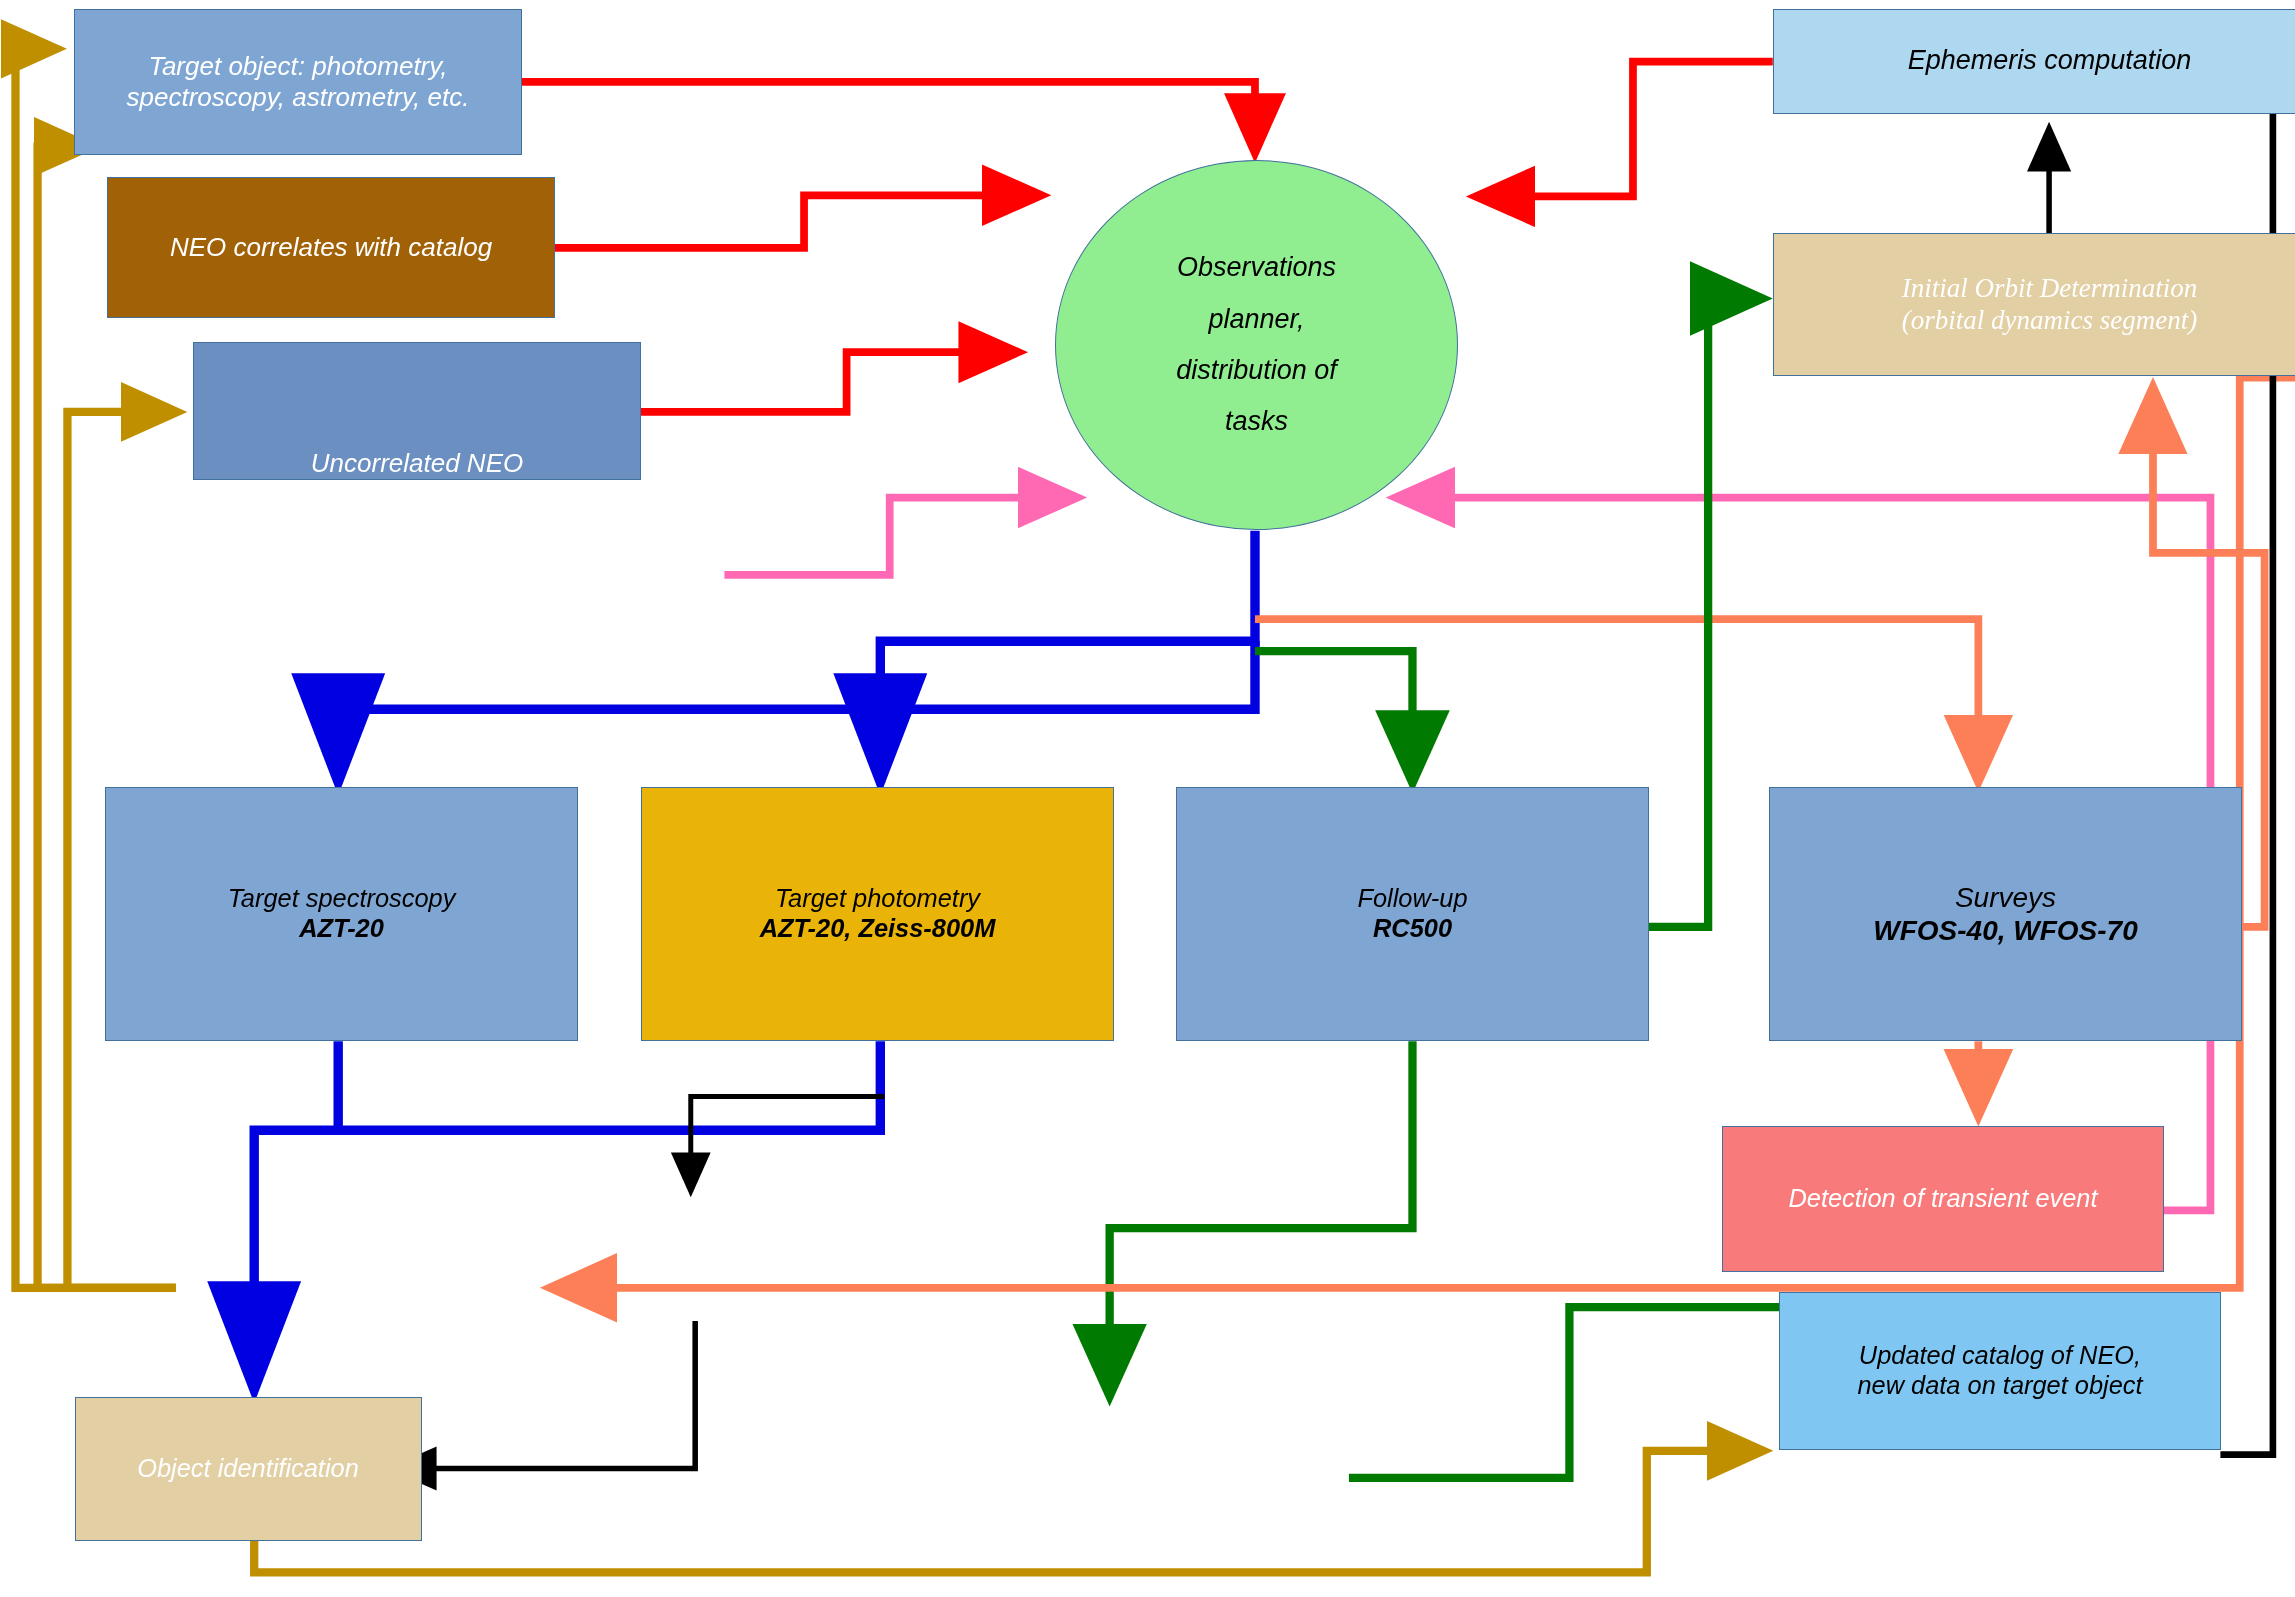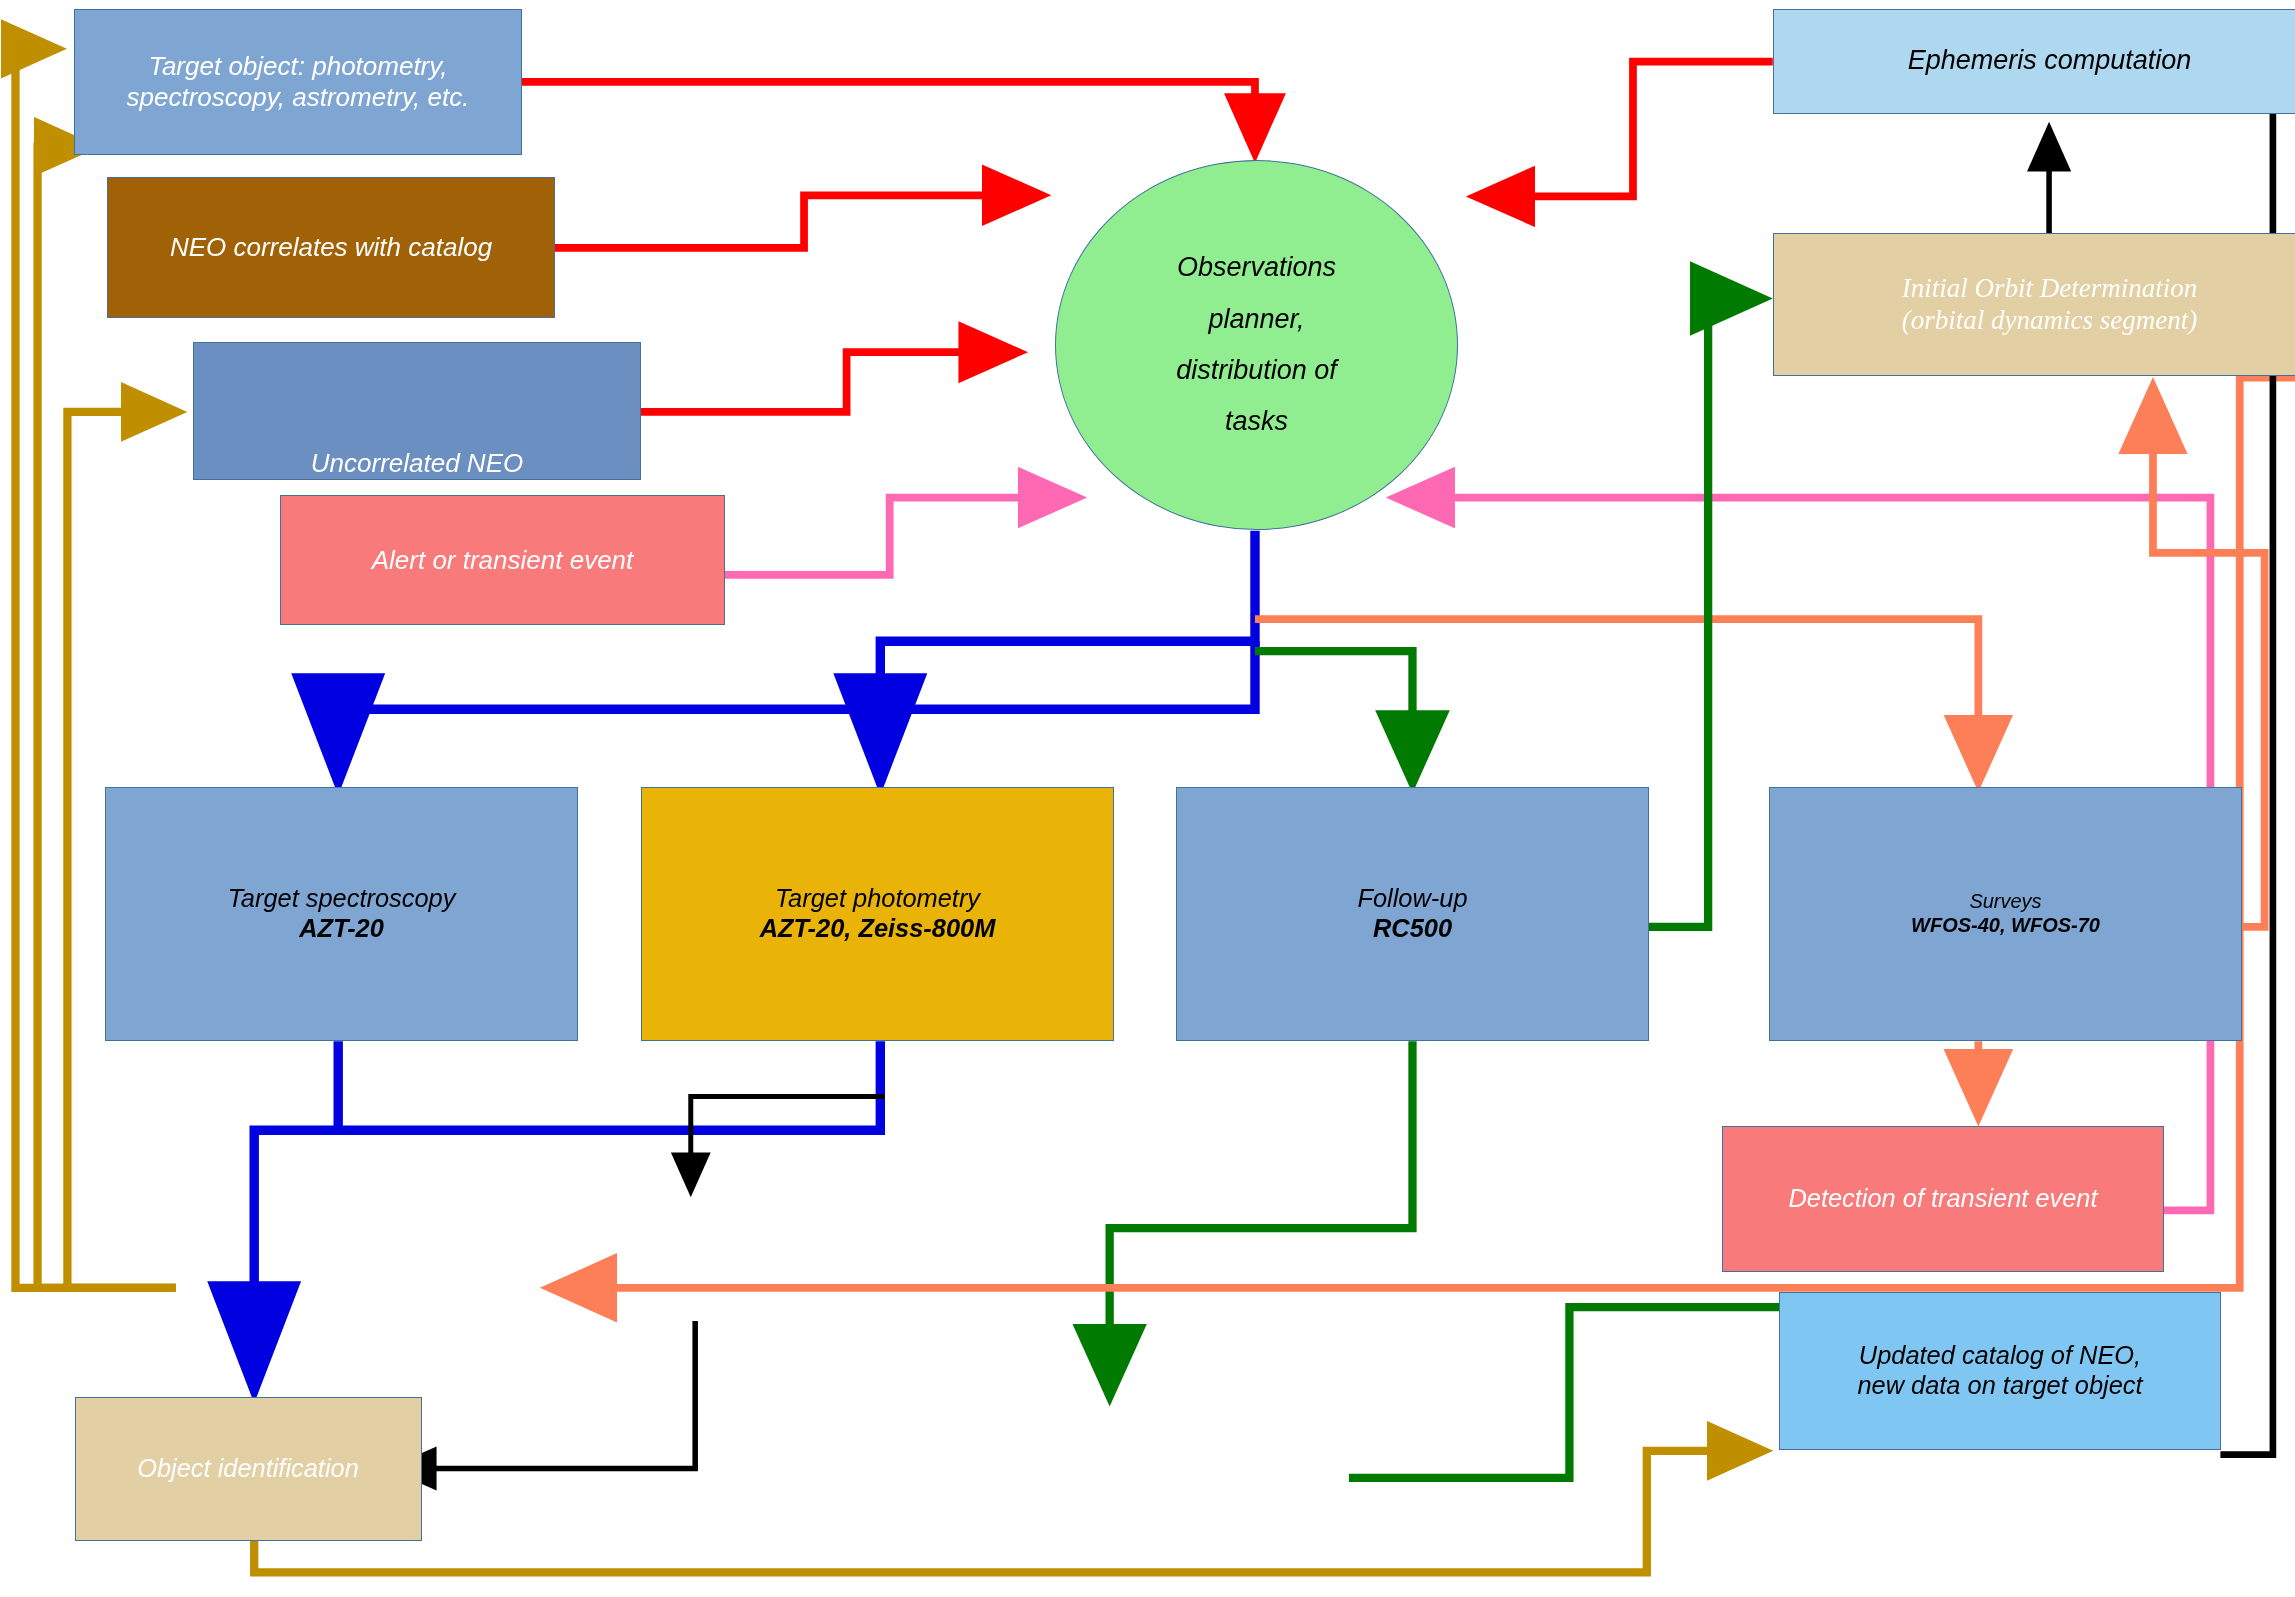--- a/index.html
+++ b/index.html
@@ -92,23 +92,20 @@
   </div>
 
   <div class="node rect sans" style="left:107px;top:177px;width:448px;height:141px;background:#a16207;color:#ffffff;font-size:26px;justify-content:flex-end;">
     <span class="label">NEO correlates with catalog</span>
   </div>
 
   <div class="node rect sans" style="left:193px;top:342px;width:448px;height:138px;background:#6a8fc0;color:#ffffff;font-size:26px;align-items:flex-end;">
     <span class="label">Uncorrelated NEO</span>
   </div>
 
-  <div class="node rect sans" style="left:280px;top:495px;width:445px;height:130px;background:#f97a7a;color:#ffffff;font-size:26px;">
-    <span class="label">Alert or transient event</span>
-  </div>
 
   <div class="node ellipse sans" style="left:1055px;top:160px;width:403px;height:370px;background:#90ee90;color:#000000;font-size:27px;line-height:1.9;">
     <span class="label">Observations
 planner,
 distribution of
 tasks</span>
   </div>
 
   <div class="node rect sans" style="left:1773px;top:8.8px;width:553px;height:105px;background:#add8f0;color:#000000;font-size:27px;">
     <span class="label">Ephemeris computation</span>
@@ -133,21 +130,21 @@
     </span>
   </div>
 
   <div class="node rect sans" style="left:1176px;top:787px;width:473px;height:254px;background:#7fa6d3;color:#000000;font-size:25.4px;">
     <span class="label">
       <span>Follow-up</span>
       <span class="sub">RC500</span>
     </span>
   </div>
 
-  <div class="node rect sans" style="left:1769px;top:787px;width:473px;height:254px;background:#7fa6d3;color:#000000;font-size:20px;">
+  <div class="node rect sans" style="left:1769px;top:787px;width:473px;height:254px;background:#7fa6d3;color:#000000;font-size:28px;">
     <span class="label">
       <span>Surveys</span>
       <span class="sub">WFOS-40, WFOS-70</span>
     </span>
   </div>
 
   <div class="node rect sans" style="left:1722px;top:1126px;width:442px;height:146px;background:#f97a7a;color:#ffffff;font-size:25.4px;">
     <span class="label">Detection of transient event</span>
   </div>
 

